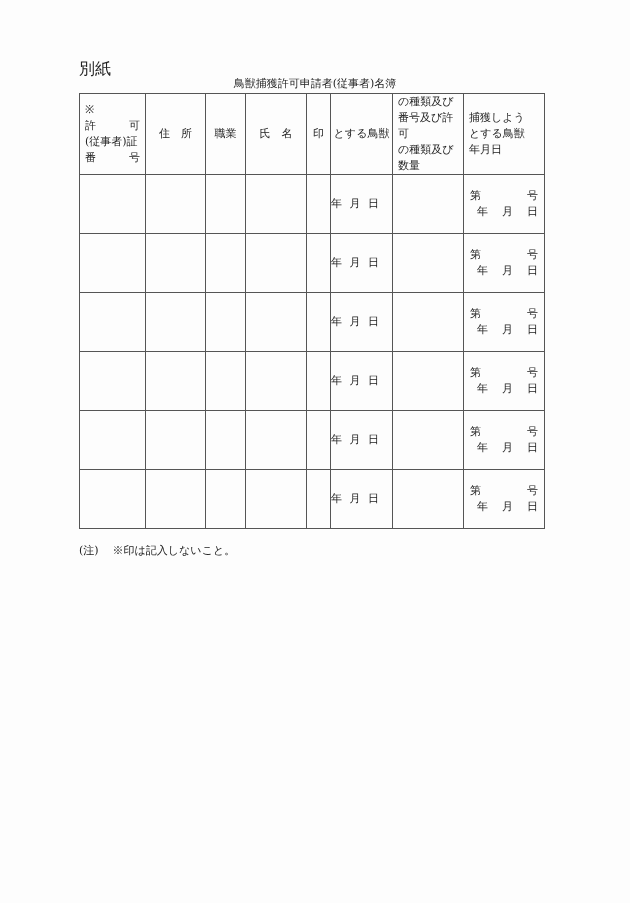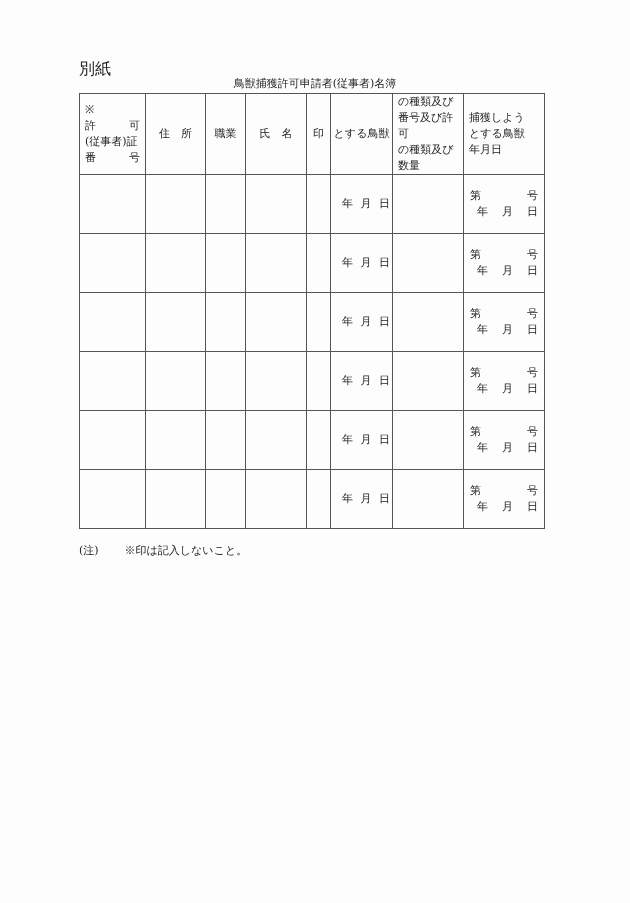--- a/index.html
+++ b/index.html
@@ -7,26 +7,26 @@
   .label-top { position:absolute; left:79px; top:59px; font-size:16px; }
   .title { position:absolute; left:0; width:630px; top:76px; text-align:center; font-size:11px; }
   table { position:absolute; left:79px; top:93px; border-collapse:collapse; table-layout:fixed; }
   td, th { border:1px solid #555; padding:0; font-weight:normal; font-size:11px; line-height:16px; }
   th { height:74px; vertical-align:middle; text-align:center; }
   td { height:58px; }
   .c1{width:66px}.c2{width:60px}.c3{width:40px}.c4{width:61px}.c5{width:24px}.c6{width:62px}.c7{width:71px}.c8{width:81px}
   .h1 { text-align:left; padding:0 5px; }
   .h1 .jr { display:flex; justify-content:space-between; }
   .hl { text-align:left; padding:0 5px; }
-  .dob { text-align:right; letter-spacing:2px; }
+  .dob { text-align:left; letter-spacing:2px; }
   .gun { padding:0 6px; }
   .gun .r1 { display:flex; justify-content:space-between; }
   .gun .r2 { display:flex; justify-content:flex-end; gap:14px; padding-right:0; }
   .note { position:absolute; left:79px; top:543px; font-size:11px; }
-  .note span + span { margin-left:26px; }
+  .note span + span { margin-left:14px; }
 </style>
 </head>
 <body>
 
 <div class="label-top">別紙</div>
 <div class="title">鳥獣捕獲許可申請者(従事者)名簿</div>
 
 <table>
   <colgroup>
     <col class="c1">

